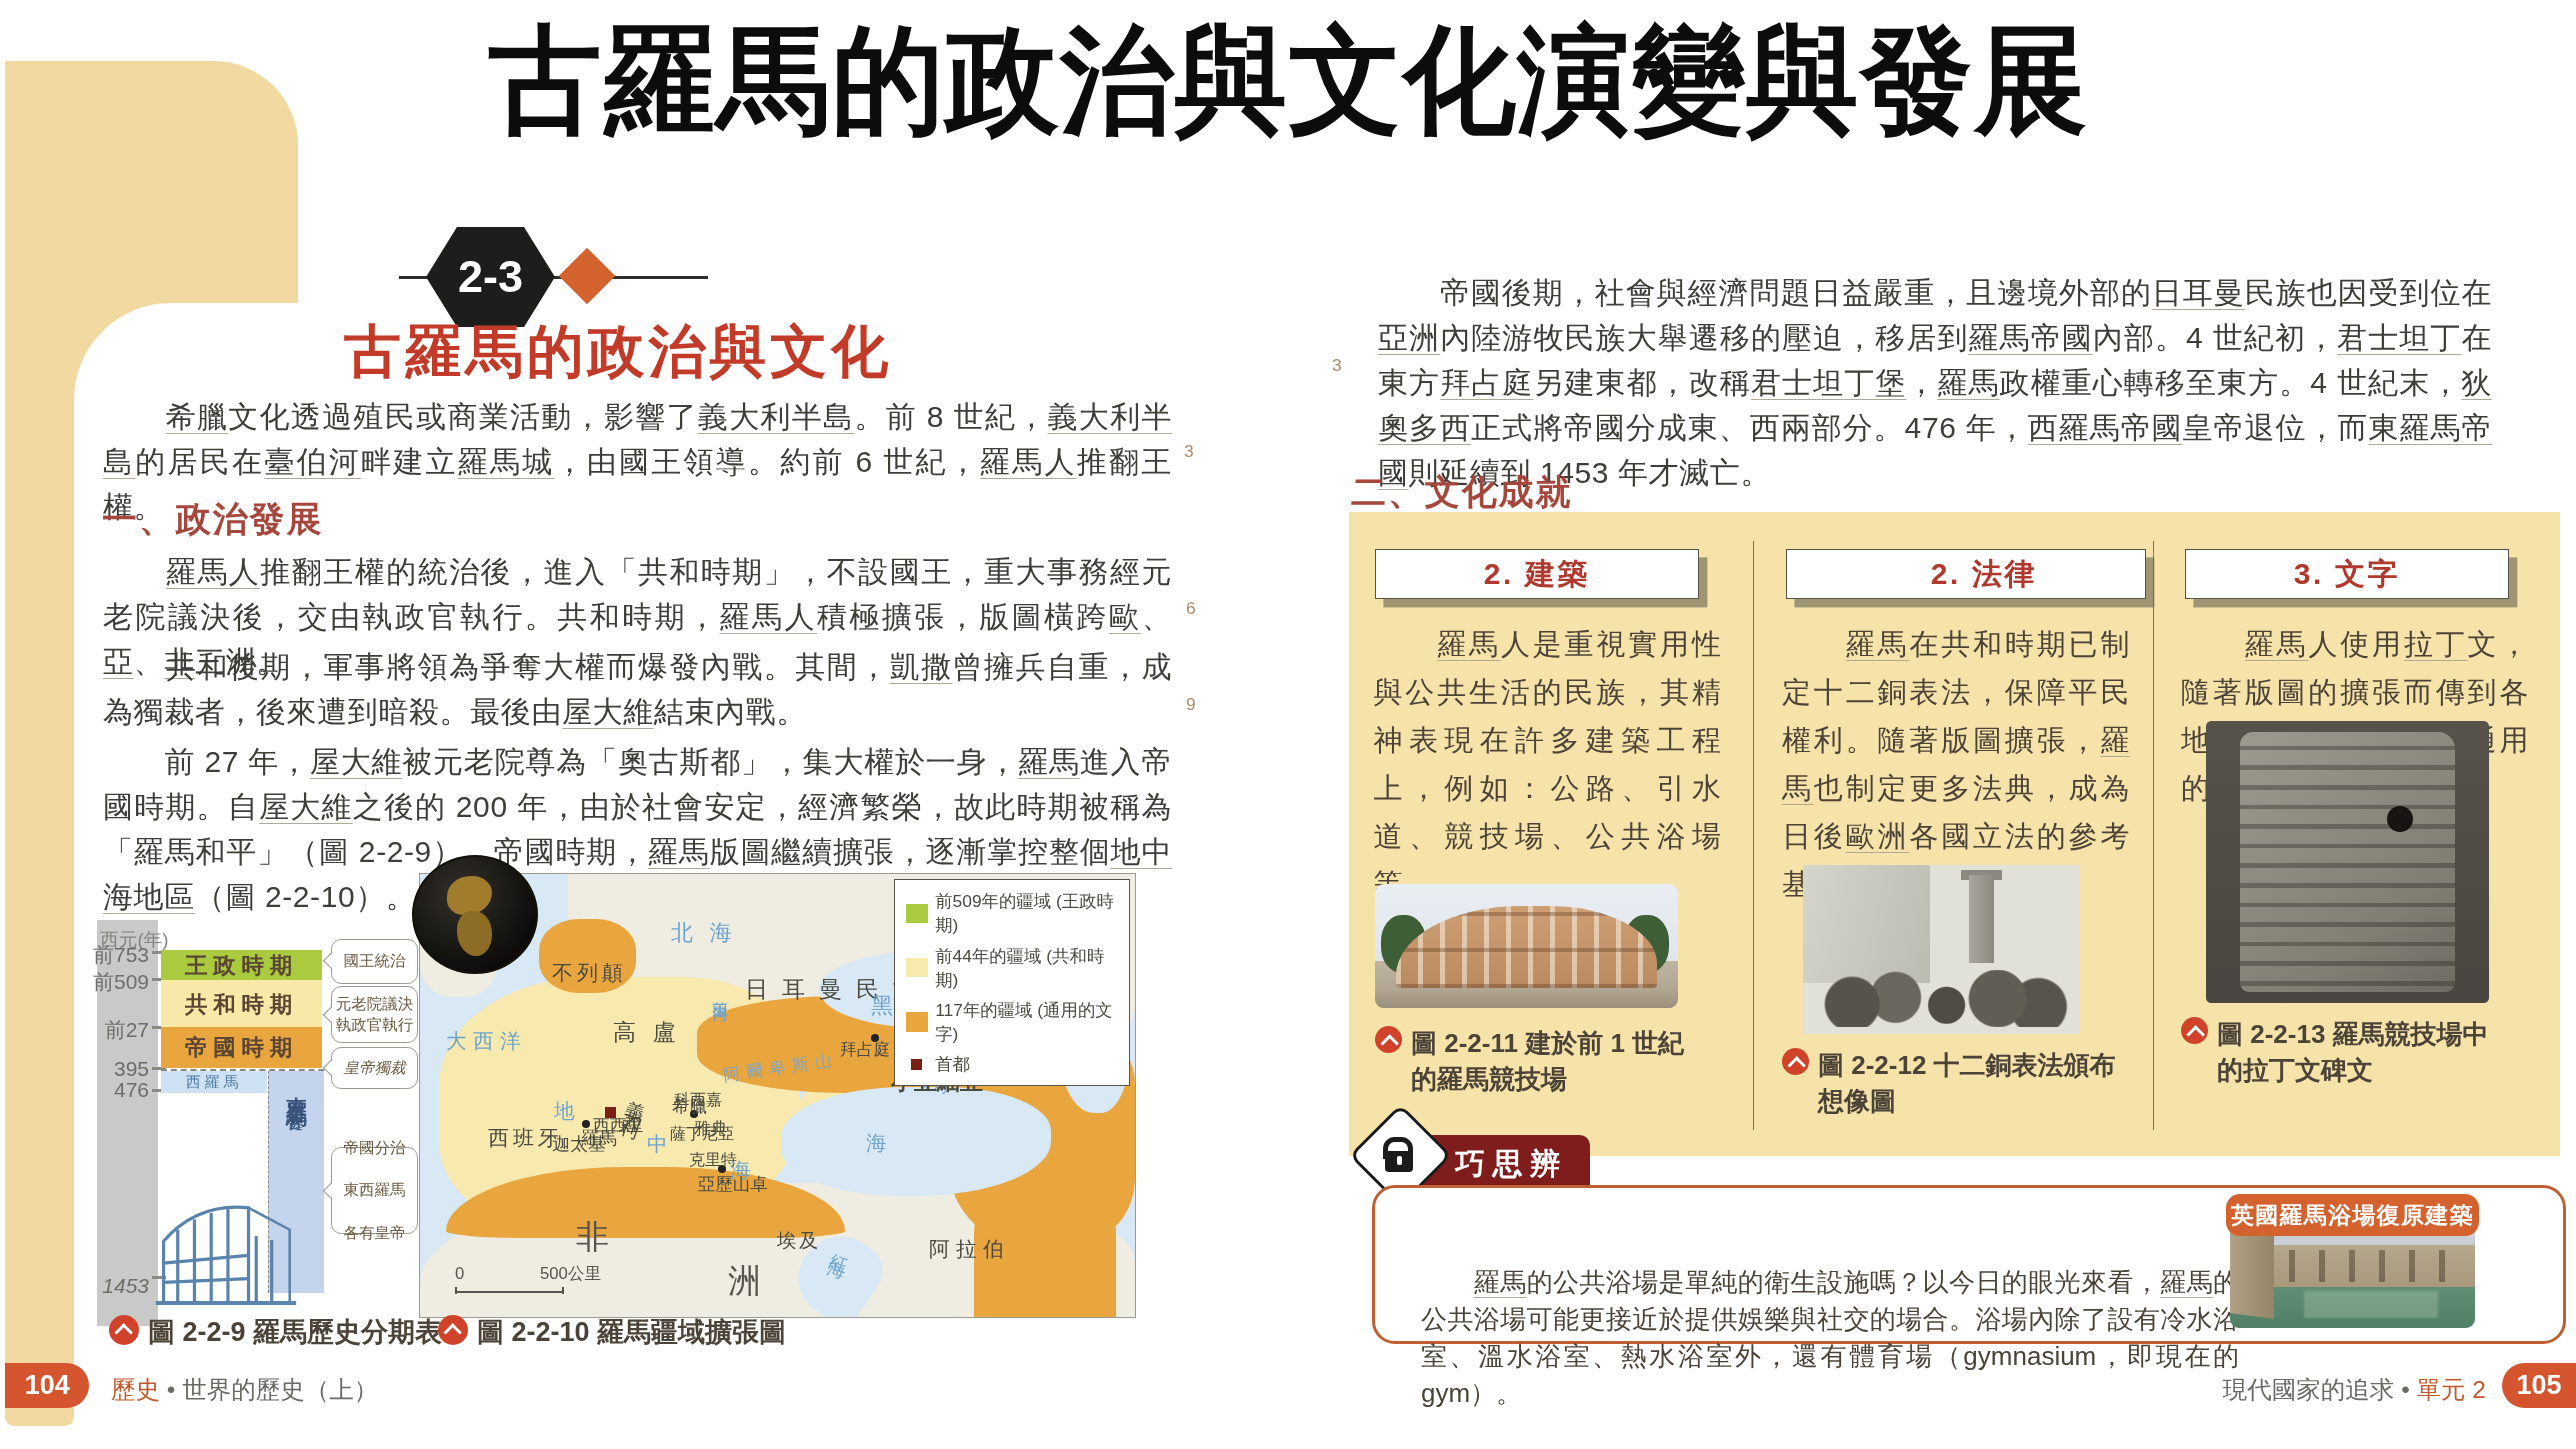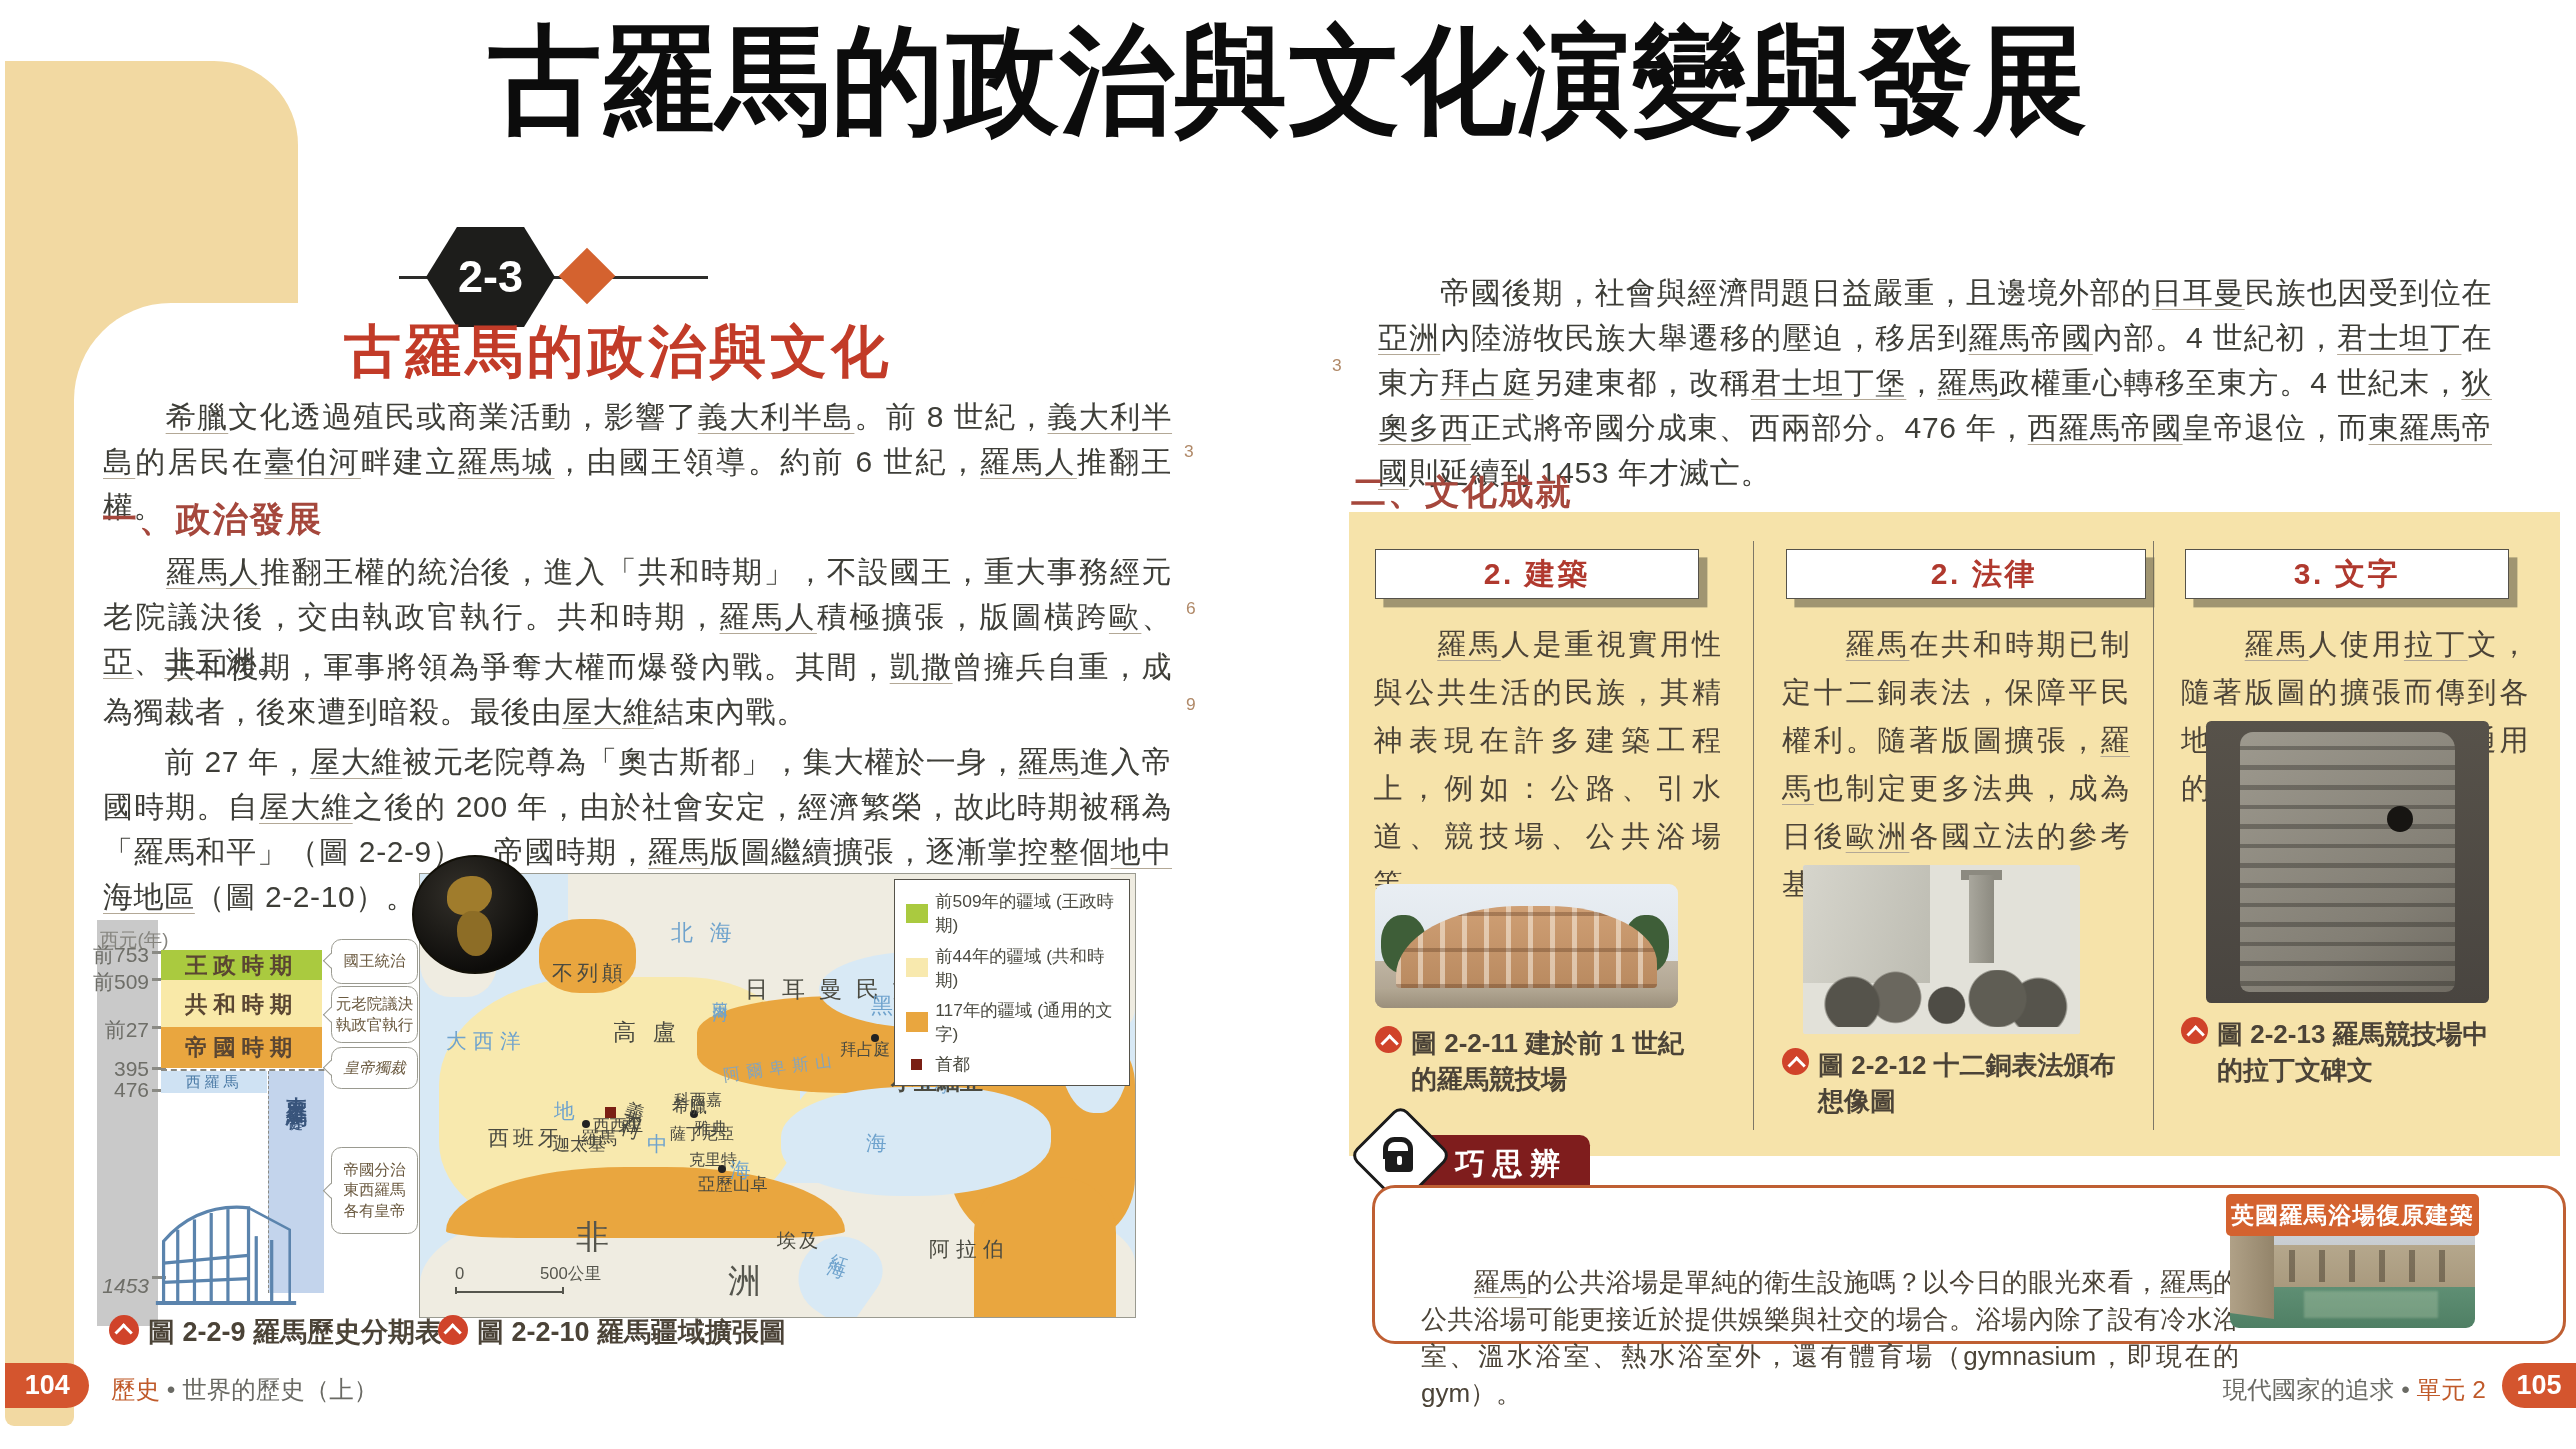--- a/index.html
+++ b/index.html
@@ -125,21 +125,21 @@
   .qtab{left:1394px;top:1135px;width:174px;height:59px;background:#7f1d1d;border-radius:10.3px 10.3px 0 0;
         display:flex;align-items:center;justify-content:flex-end;padding-right:22px;color:#fff;font-size:30px;font-weight:bold;letter-spacing:7.7px;}
   .qdiamond{left:1364px;top:1119px;width:67px;height:67px;background:#fff;border:3.2px solid #1b1b1b;border-radius:10.3px;transform:rotate(45deg);}
   .lock{left:1382px;top:1137px;width:33px;height:33px;}
   .lock .shackle{position:absolute;left:1.3px;top:0;width:19.3px;height:16.7px;border:5.8px solid #1b1b1b;border-bottom:none;border-radius:11.6px 11.6px 0 0;}
   .lock .body{position:absolute;left:2.6px;top:14px;width:28px;height:20.6px;background:#1b1b1b;border-radius:3.9px;}
   .lock .key{position:absolute;left:15px;top:19.3px;width:4.5px;height:9px;background:#fff;border-radius:1.9px;}
   .qtitle{font-size:31px;font-weight:bold;color:#2e2e2a;letter-spacing:1.3px;}
   .qtext{width:818px;font-size:26px;line-height:37px;color:#4b4337;text-align:justify;}
   .qimglabel{position:absolute;left:-3.9px;top:-11.6px;width:calc(100% + 7.7px);background:#d4622f;color:#fff;font-size:23px;font-weight:bold;
-             text-align:center;padding:5.2px 0;border-radius:5px;letter-spacing:1.3px;}
+             text-align:center;padding:5.2px 0;border-radius:14px;letter-spacing:1.3px;}
   
   .pagebadge{width:84px;height:45px;background:#d4552e;color:#fff;font-size:27px;font-weight:bold;display:flex;align-items:center;justify-content:center;}
   .foot{font-size:24.5px;color:#6a6a64;}
   .foot .hl{color:#c05a2a;}
 </style>
 </head>
 <body>
 
 <div id="canvas">
 
@@ -197,21 +197,21 @@
     <div class="callout" style="top:24.5px;height:43px;">
       <span>國王統治</span>
     </div>
     <div class="callout" style="top:72px;height:55px;">
       <span>元老院議決</span>
       <span>執政官執行</span>
     </div>
     <div class="callout" style="top:133px;height:40px;font-style:italic;">
       <span>皇帝獨裁</span>
     </div>
-    <div class="callout" style="top:233px;height:85px;">
+    <div class="callout" style="top:233px;height:85px;gap:22px;">
       <span>帝國分治</span>
       <span>東西羅馬</span>
       <span>各有皇帝</span>
     </div>
 
     <svg class="abs" style="left:97px;top:277px;" width="148" height="116" viewBox="0 0 230 180">
       <g stroke="#5b84ad" stroke-width="5" fill="none">
         <path d="M18,172 L18,78 Q70,18 150,26 L150,172"></path>
         <path d="M150,26 L214,60 L214,172" stroke-width="4"></path>
         <line x1="18" y1="112" x2="150" y2="100"></line>

